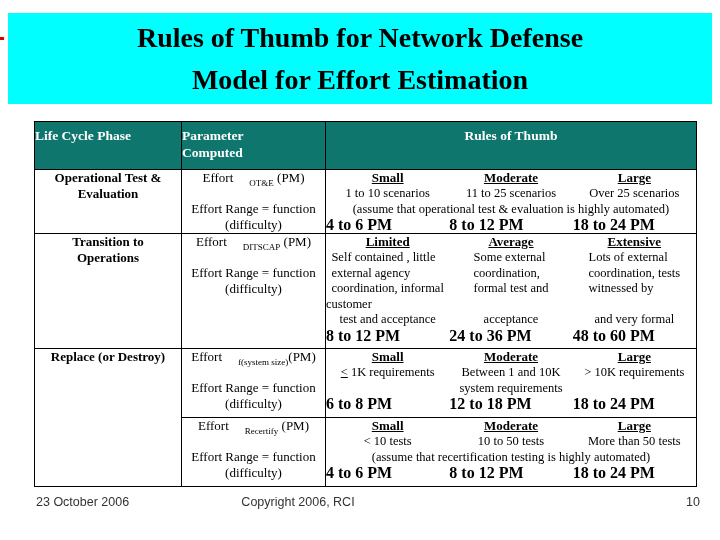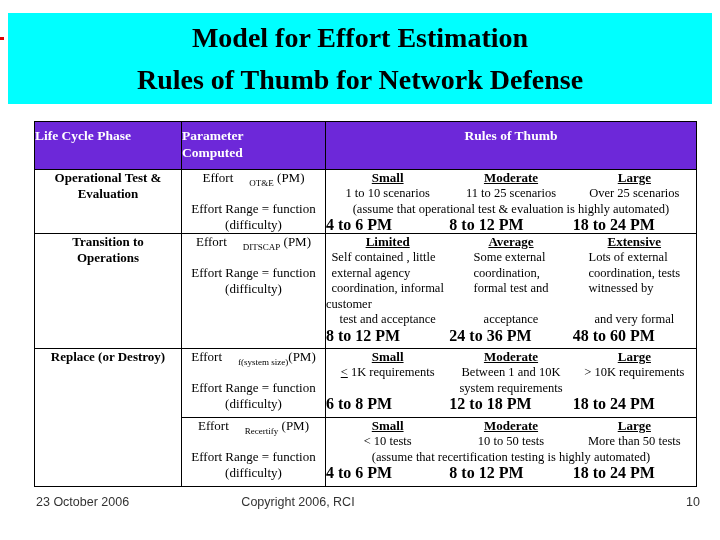--- a/index.html
+++ b/index.html
@@ -16,21 +16,21 @@
   .title-line { font-weight:bold; font-size:28px; line-height:42px; color:#000; }
   .artifact { position:absolute; left:0; top:37px; width:4px; height:3px; background:#dd0000; }
 
   
   .main-table {
     position:absolute; left:34px; top:121px; width:662px;
     border-collapse:collapse; table-layout:fixed;
   }
   .main-table th, .main-table td { border:1.5px solid #000; vertical-align:top; padding:0; }
   .main-table thead th {
-    background:#6d28d9; color:#fff; font-size:13.5px; font-weight:bold;
+    background:#0f766e; color:#fff; font-size:13.5px; font-weight:bold;
     height:42px; padding-top:5px; line-height:17px;
   }
   .th-phase { text-align:left; padding-left:18px; }
   .th-param { text-align:left; padding-left:33px; white-space:pre-line; }
   .th-rules { text-align:center; }
 
   .phase-cell {
     font-weight:bold; text-align:center; padding-top:6px;
     font-size:13px; line-height:16px; white-space:pre-line;
   }
@@ -59,22 +59,22 @@
   .footer-page { right:20px; }
 </style>
 </head>
 <body>
 
 <div class="slide">
 
   <div class="artifact"></div>
 
   <div class="title-box">
+    <div class="title-line">Rules of Thumb for Network Defense</div>
     <div class="title-line">Model for Effort Estimation</div>
-    <div class="title-line">Rules of Thumb for Network Defense</div>
   </div>
 
   <table class="main-table">
     <colgroup>
         <col style="width:147px">
         <col style="width:144px">
         <col style="width:371px">
       </colgroup>
     <thead>
       <tr>

